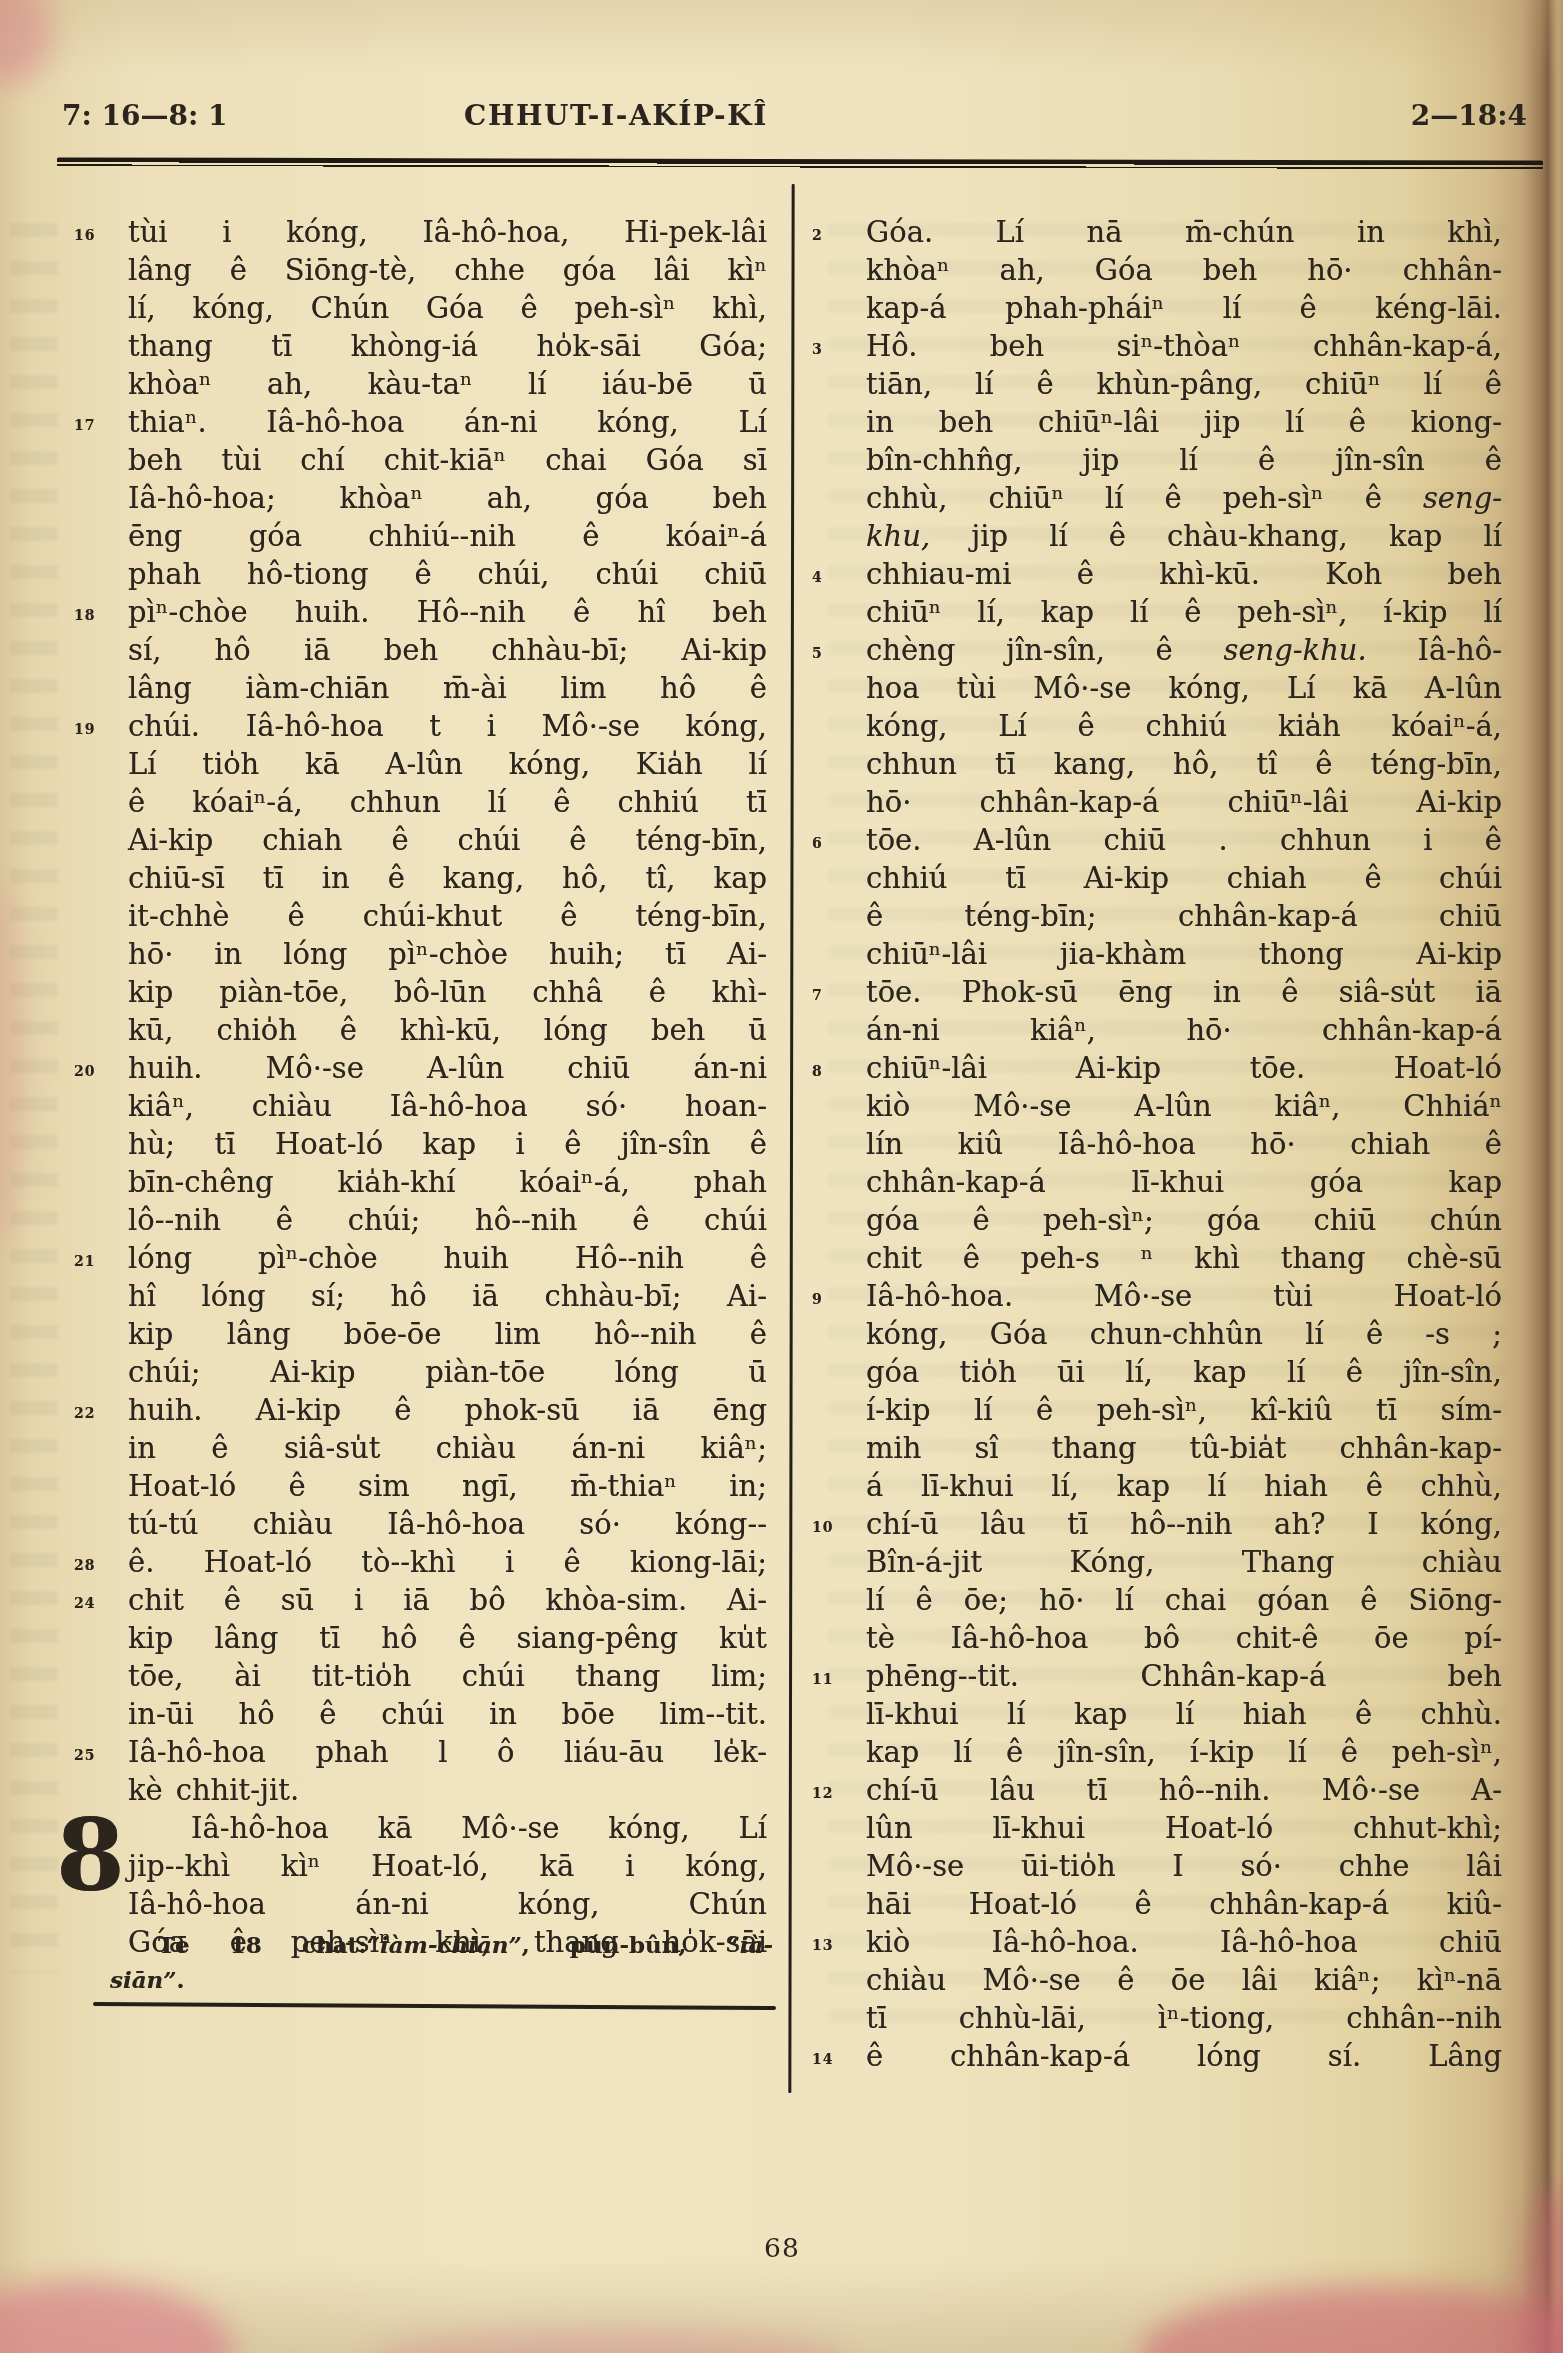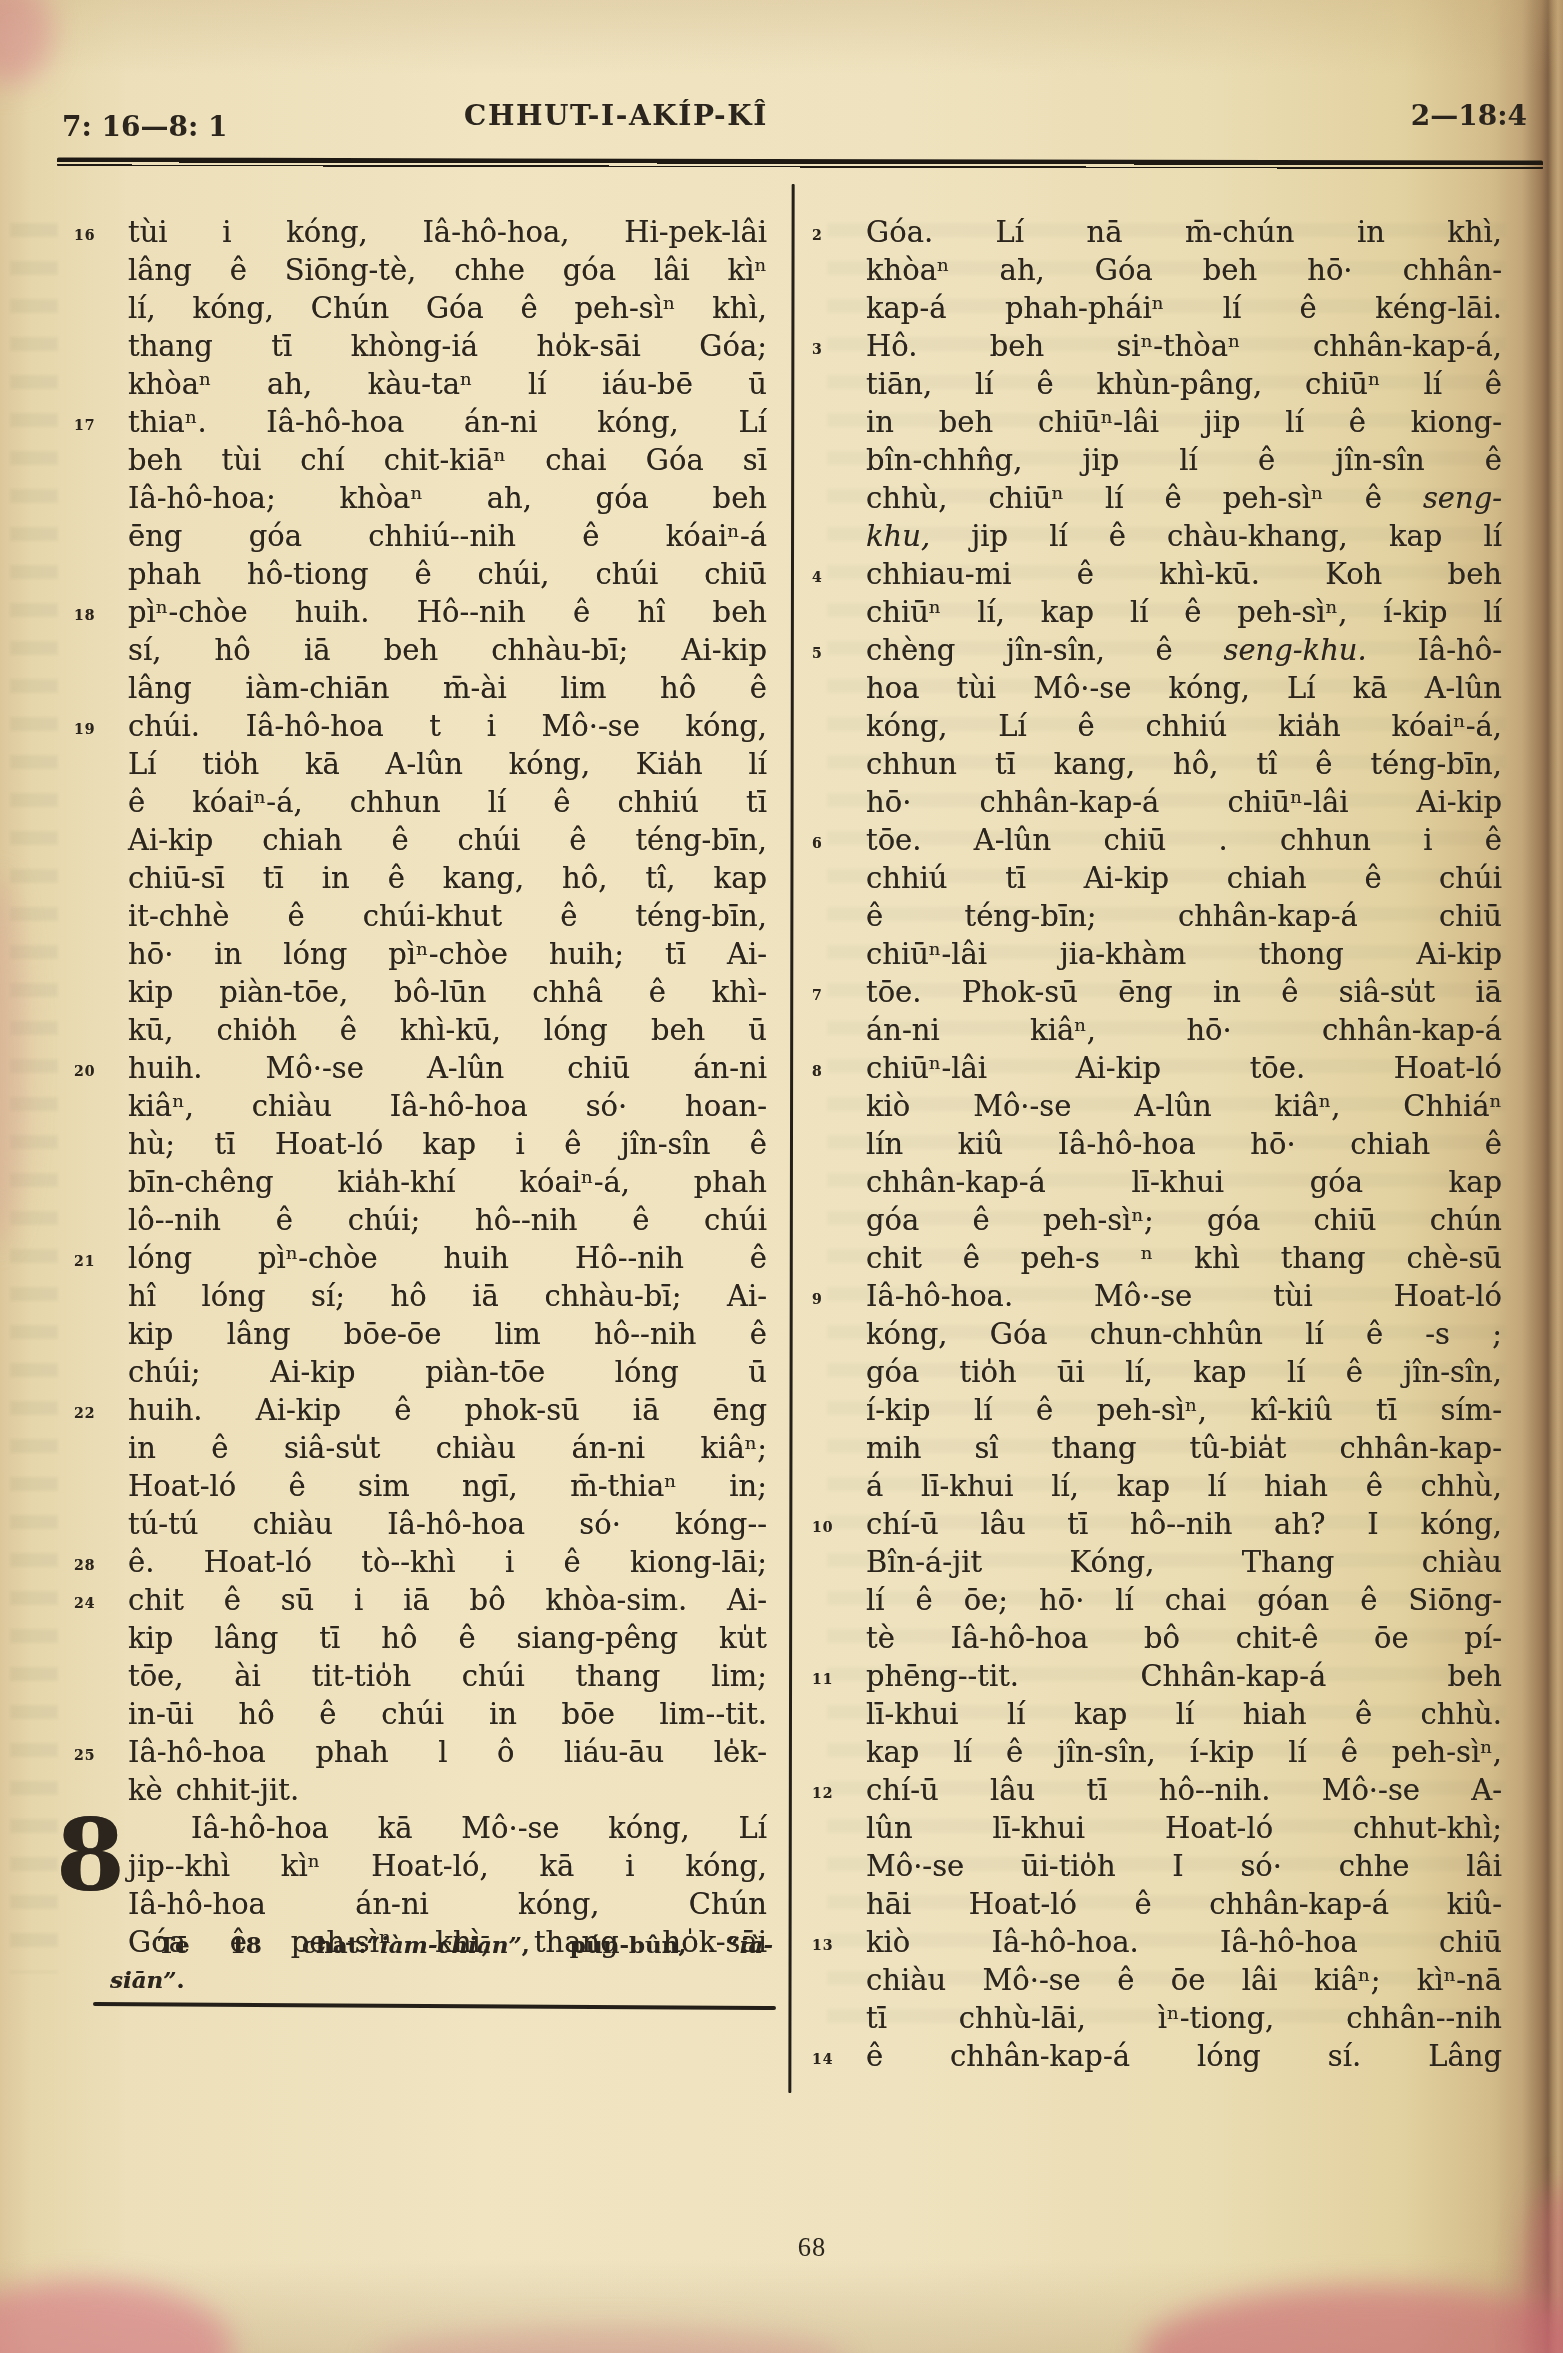--- a/index.html
+++ b/index.html
@@ -22,21 +22,21 @@
     content:"";position:absolute;inset:0;pointer-events:none;
     background:
       linear-gradient(180deg, rgba(190,160,110,.25) 0px, rgba(190,160,110,0) 74px),
       linear-gradient(0deg, rgba(170,140,95,.30) 0px, rgba(170,140,95,0) 95px);
   }
   .stain{position:absolute;border-radius:50%;filter:blur(13.8px);pointer-events:none;}
   .ghost{position:absolute;pointer-events:none;opacity:.07;filter:blur(1.6px);
     background:repeating-linear-gradient(180deg, #5f6b52 0 13.8px, transparent 13.8px 38px);}
 
   .hdr{position:absolute;top:99px;left:0;width:100%;height:37px;font-weight:bold;font-size:28px;}
-  .hdr .h-left{position:absolute;left:62px;top:11px;}
+  .hdr .h-left{position:absolute;left:62px;top:0;}
   .hdr .h-center{position:absolute;left:464px;width:636px;top:0;text-align:left;letter-spacing:1.6px;}
   .hdr .h-right{position:absolute;right:37px;top:0;}
 
   .rule-top{
     position:absolute;left:57px;top:159px;width:1486px;height:9px;
     background:linear-gradient(180deg,#1e1913 0 4.8px,transparent 4.8px 6.9px,#1e1913 6.9px 8.5px,transparent 8.5px);
     border-radius:1.6px;transform:rotate(.12deg);
   }
   .vdivider{
     position:absolute;left:790px;top:184px;width:2.7px;height:1909px;
@@ -54,22 +54,22 @@
         text-align:left;text-align-last:auto;}
   .chapnum{position:absolute;left:-72px;top:4.2px;font-size:99px;line-height:85px;font-weight:bold;}
 
   .frule{position:absolute;left:93px;top:2004px;width:683px;height:4.2px;background:#241f18;
          border-radius:2.1px;transform:rotate(.35deg);}
   #footnote{position:absolute;left:110px;top:1927px;width:663px;font-size:23px;line-height:35px;
             font-weight:bold;text-shadow:0 0 0.5px rgba(43,37,29,.5);}
   #footnote .line{height:35px;}
   #footnote .line.indent{padding-left:48px;}
 
-  #pagenum{position:absolute;left:759px;top:2232px;width:106px;text-align:center;
-           font-size:26.5px;letter-spacing:1.1px;font-family:Liberation Serif, serif;}
+  #pagenum{position:absolute;left:729px;top:2232px;width:106px;text-align:center;
+           font-size:26.5px;letter-spacing:1.1px;}
   i{font-style:italic;}
 </style>
 </head>
 <body>
 
 <div id="scan">
 
   <div class="ghost" style="left:9.5px;top:223px;width:48px;height:1750px;"></div>
   <div class="ghost" style="left:827px;top:223px;width:679px;height:1803px;opacity:.045;"></div>
 

